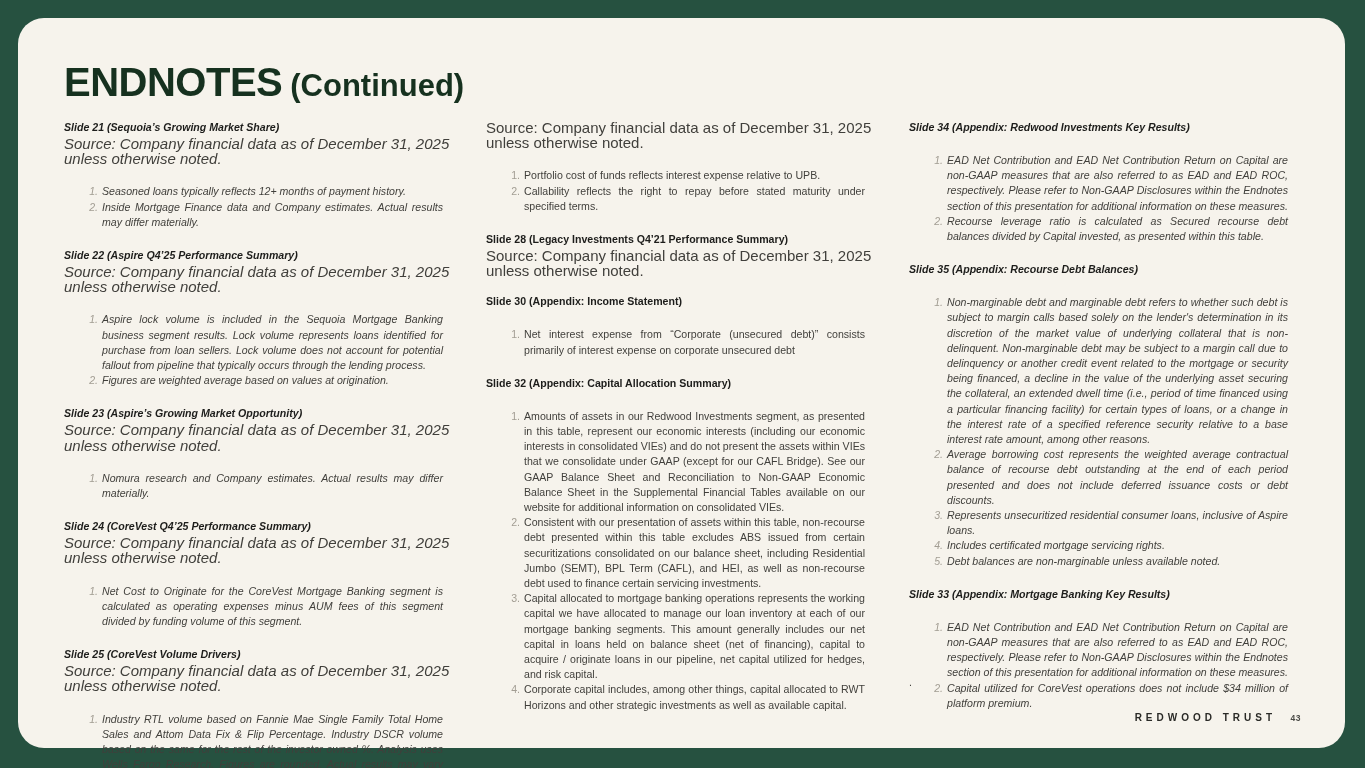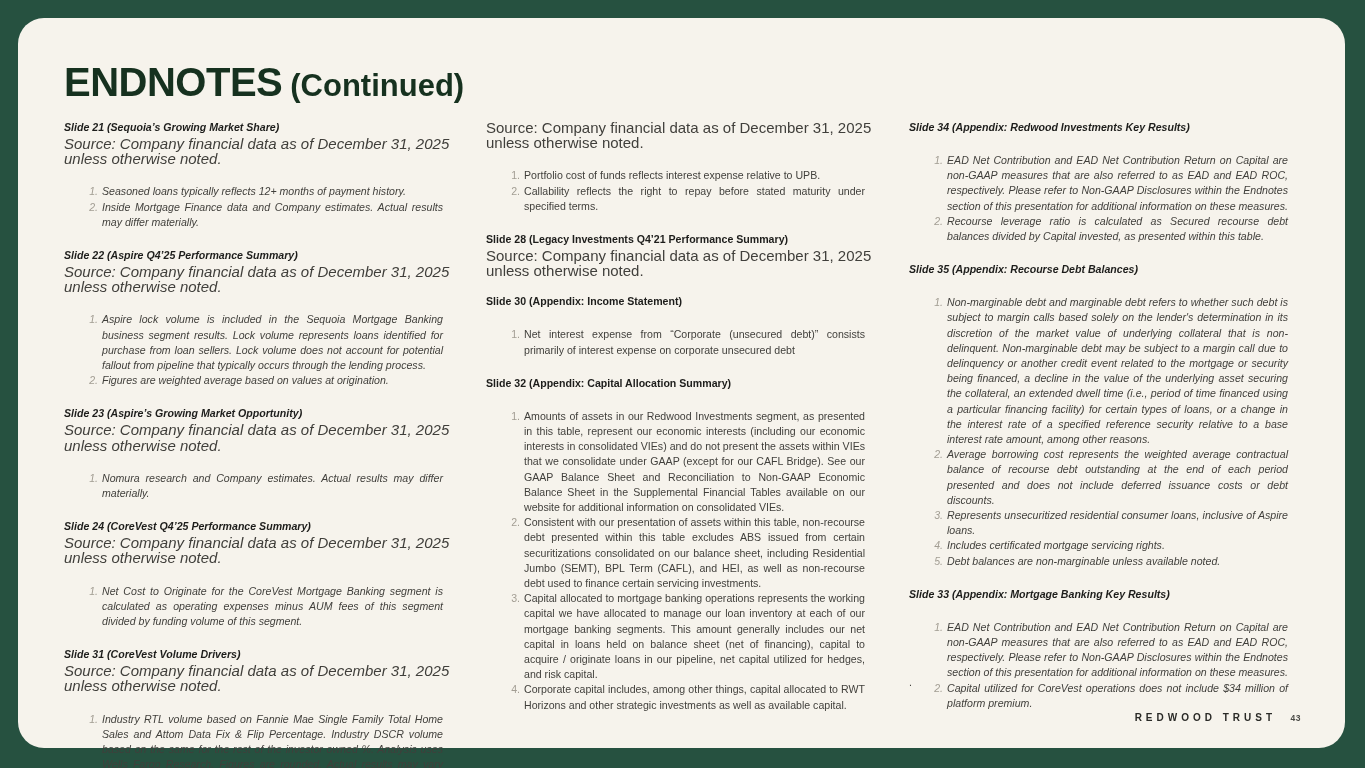--- a/index.html
+++ b/index.html
@@ -86,21 +86,21 @@
         </ol>
       </section>
       <section class="endnote-section">
         <h3 class="sec-heading">Slide 24 (CoreVest Q4’25 Performance Summary)</h3>
         <p class="sec-source">Source: Company financial data as of December 31, 2025 unless otherwise noted.</p>
         <ol class="sec-items">
           <li>Net Cost to Originate for the CoreVest Mortgage Banking segment is calculated as operating expenses minus AUM fees of this segment divided by funding volume of this segment.</li>
         </ol>
       </section>
       <section class="endnote-section">
-        <h3 class="sec-heading">Slide 31 (CoreVest Volume Drivers)</h3>
+        <h3 class="sec-heading">Slide 25 (CoreVest Volume Drivers)</h3>
         <p class="sec-source">Source: Company financial data as of December 31, 2025 unless otherwise noted.</p>
         <ol class="sec-items">
           <li>Industry RTL volume based on Fannie Mae Single Family Total Home Sales and Attom Data Fix &amp; Flip Percentage. Industry DSCR volume based on the same for the rest of the investor owned %. Analysis uses Wells Fargo Research. Figures are rounded. Actual results may vary materially.</li>
         </ol>
       </section>
       <section class="endnote-section">
         <h3 class="sec-heading">Slide 26 (Administration’s SFR Proposal Targets Different Market Segment than CoreVest Serves)</h3>
         <p class="sec-source">Source: Company financial data as of December 31, 2025 unless otherwise noted.</p>
       </section>
     </div>

